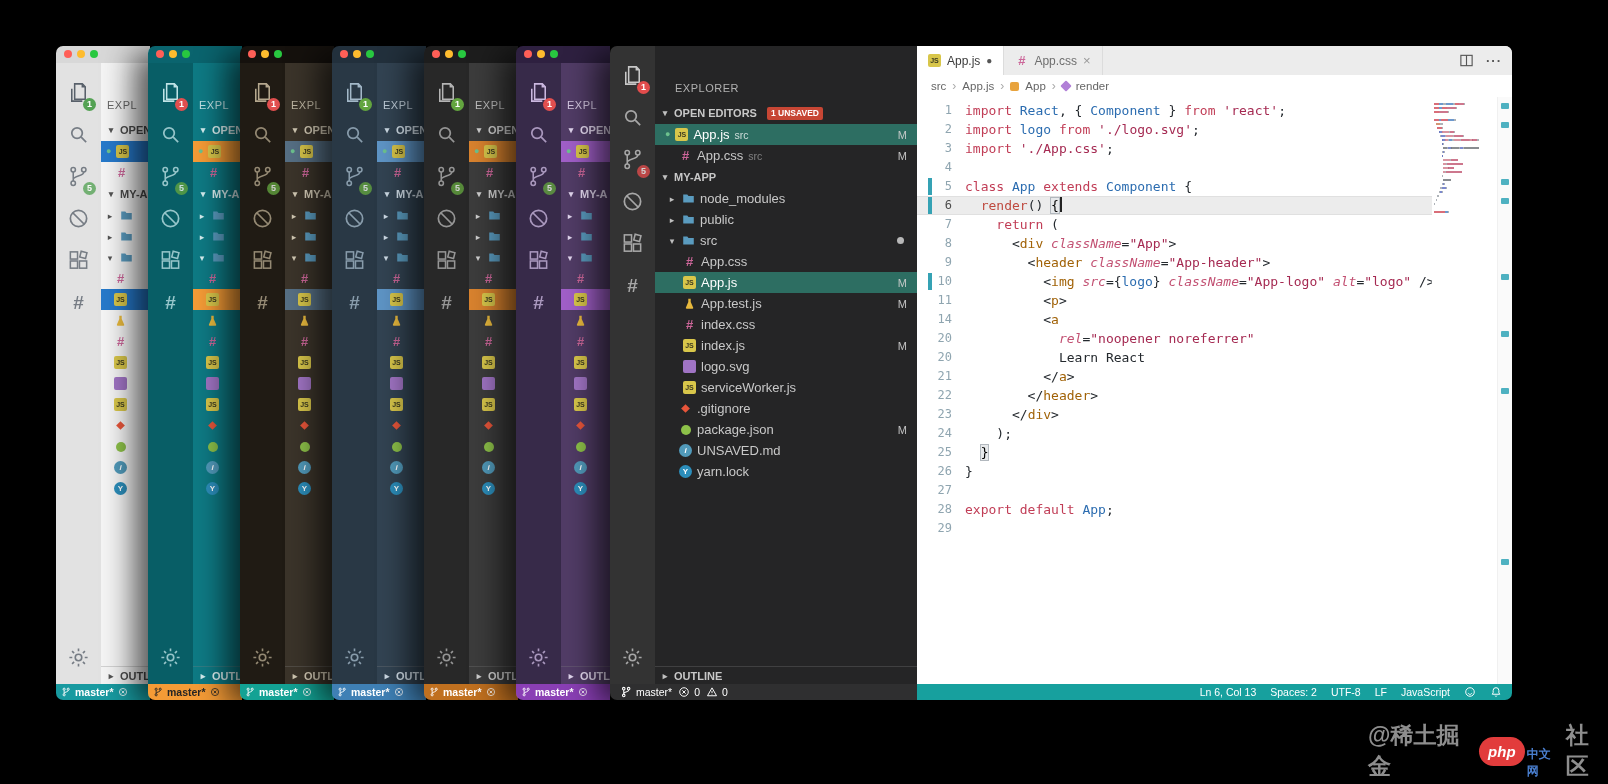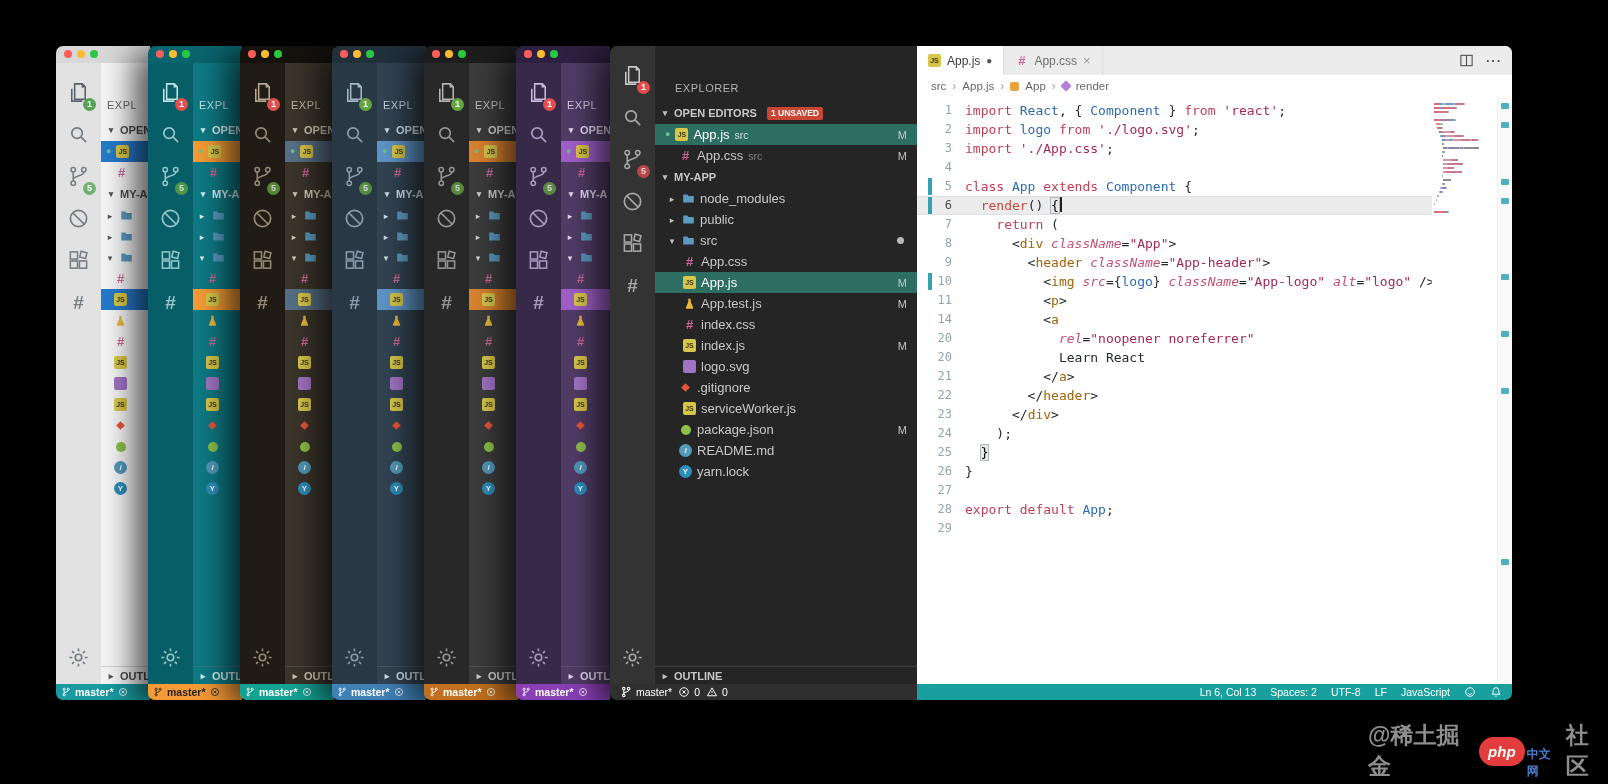--- a/index.html
+++ b/index.html
@@ -1235,43 +1235,43 @@
               <span class="fi fi-js">JS</span>
               <span class="nm">index.js</span>
               <span class="sp"></span>
               <span class="mbadge" style="color: rgb(207, 207, 207);">M</span>
             </div>
             <div class="row tr" style="padding-left: 28px;">
               <span class="fi fi-svg"></span>
               <span class="nm">logo.svg</span>
               <span class="sp"></span>
             </div>
+            <div class="row tr" style="padding-left: 28px;">
+              <span class="fi fi-js">JS</span>
+              <span class="nm">serviceWorker.js</span>
+              <span class="sp"></span>
+            </div>
             <div class="row tr" style="padding-left: 24px;">
               <span class="fi fi-git">
                 <svg viewBox="0 0 16 16">
                   <rect x="4.2" y="4.2" width="7.6" height="7.6" transform="rotate(45 8 8)" fill="currentColor"></rect>
                 </svg>
               </span>
               <span class="nm">.gitignore</span>
-              <span class="sp"></span>
-            </div>
-            <div class="row tr" style="padding-left: 28px;">
-              <span class="fi fi-js">JS</span>
-              <span class="nm">serviceWorker.js</span>
               <span class="sp"></span>
             </div>
             <div class="row tr" style="padding-left: 24px;">
               <span class="fi fi-json"></span>
               <span class="nm">package.json</span>
               <span class="sp"></span>
               <span class="mbadge" style="color: rgb(207, 207, 207);">M</span>
             </div>
             <div class="row tr" style="padding-left: 24px;">
               <span class="fi fi-info">i</span>
-              <span class="nm">README.md</span>
+              <span class="nm">UNSAVED.md</span>
               <span class="sp"></span>
             </div>
             <div class="row tr" style="padding-left: 24px;">
               <span class="fi fi-yarn">Y</span>
               <span class="nm">yarn.lock</span>
               <span class="sp"></span>
             </div>
           </div>
         <div class="spacer"></div>
         <div class="sec-hdr outline-hdr">

